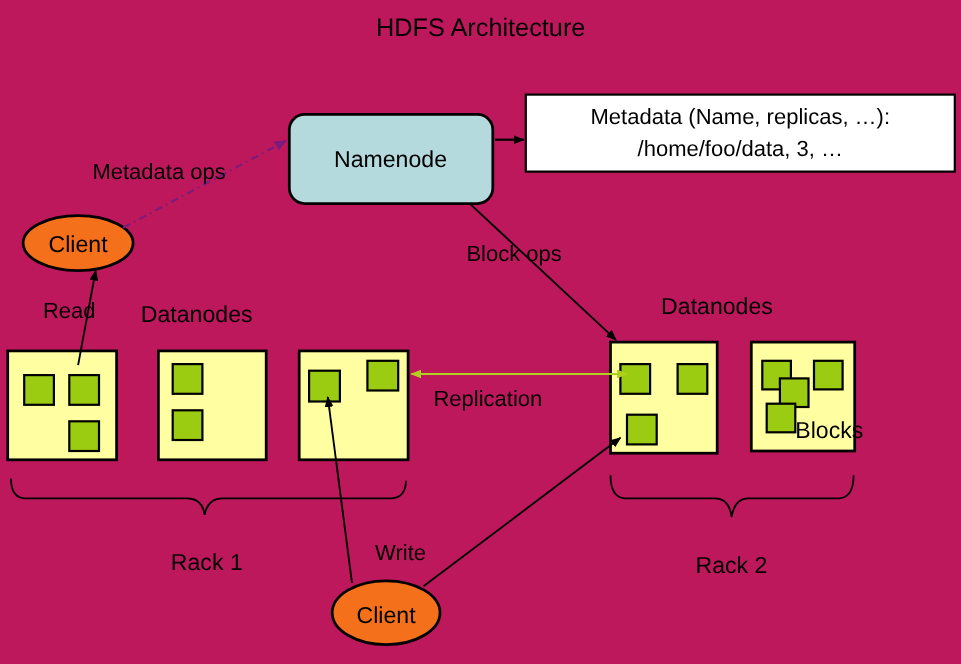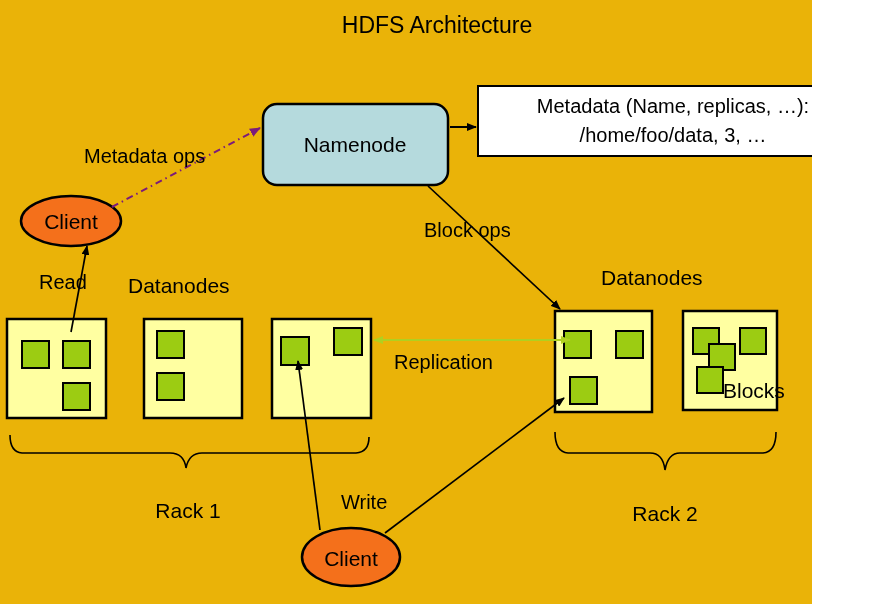--- a/index.html
+++ b/index.html
@@ -2,23 +2,23 @@
 <html><head>
 <meta charset="utf-8">
 <style>
   html, body {
     margin: 0;
     padding: 0;
     background: #ffffff;
   }
   #canvas {
     position: relative;
-    width: 812px;
+    width: 874px;
     height: 604px;
-    background: #eab308;
+    background: #be185d;
     overflow: hidden;
     font-family: "Liberation Sans", sans-serif;
   }
   #diagram-svg {
     position: absolute;
     left: 0;
     top: 0;
     width: 874px;
     height: 604px;
   }

